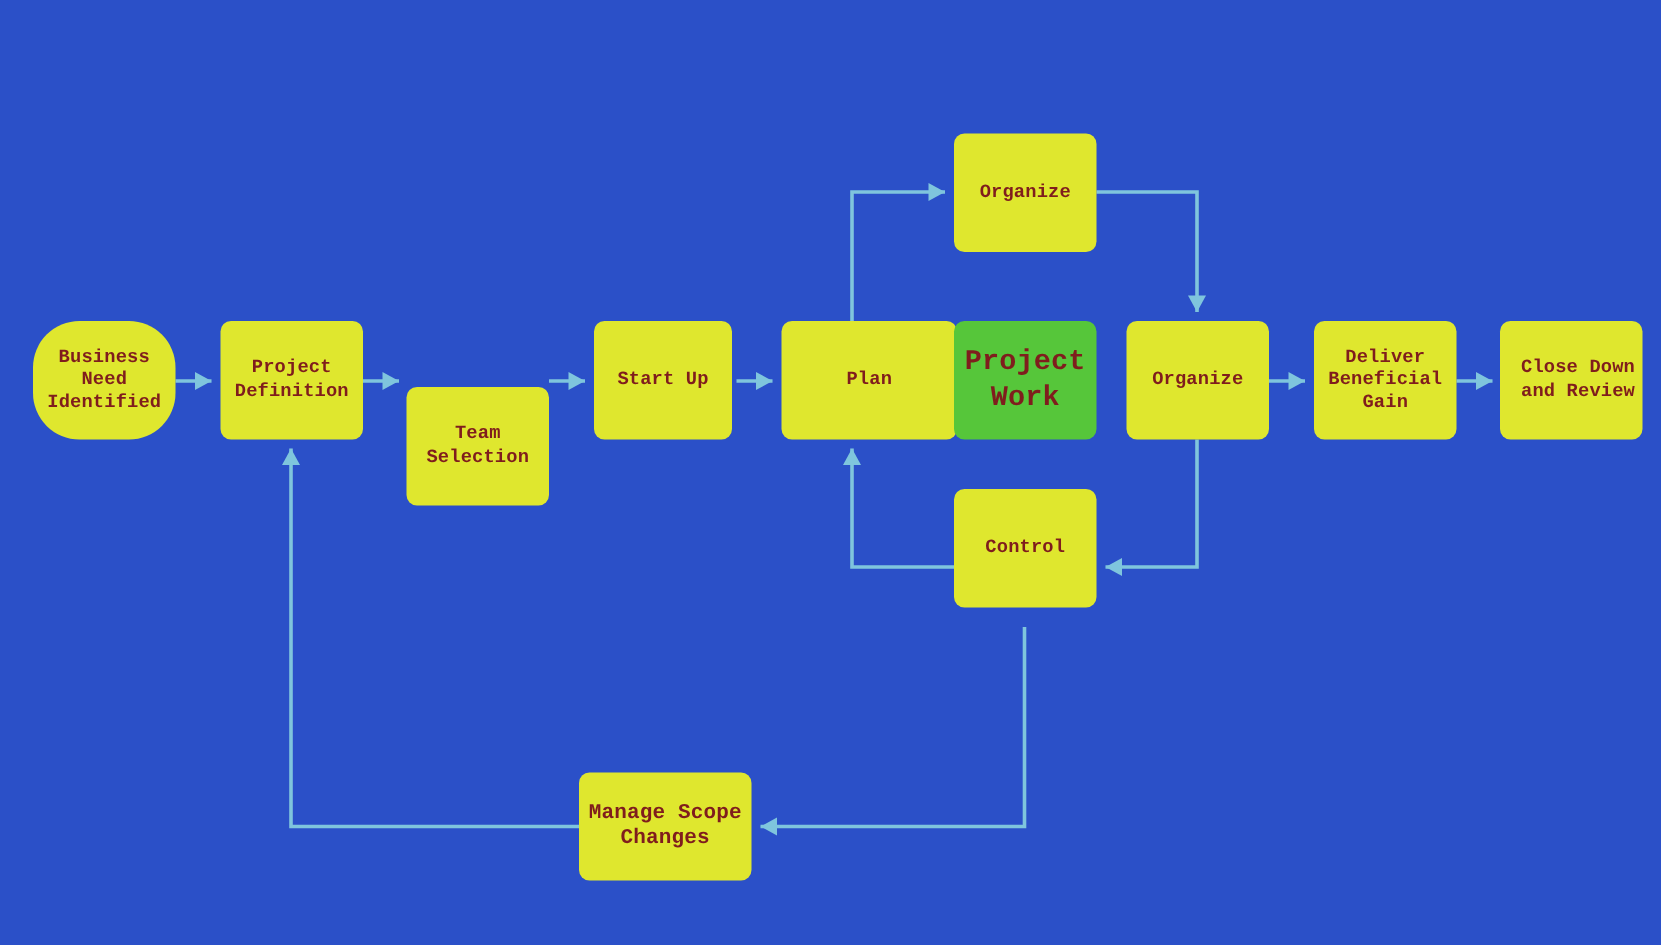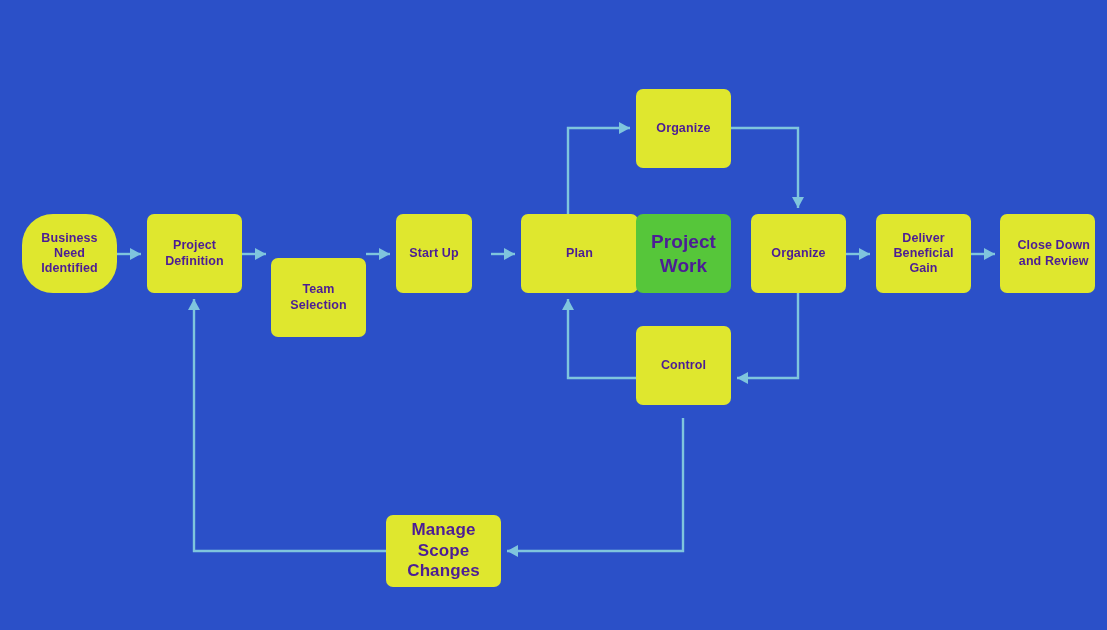--- a/index.html
+++ b/index.html
@@ -22,31 +22,32 @@
     height: 630px;
   }
   .node {
     position: absolute;
     box-sizing: border-box;
     border-radius: 7px;
     display: flex;
     align-items: center;
     justify-content: center;
     text-align: center;
-    color: #4c1d95;
+    color: #7f1d1d;
     font-weight: bold;
     line-height: 1.22;
     letter-spacing: 0.1px;
     z-index: 2;
+    font-family: Liberation Mono, monospace;
   }
   .node.yellow { background: #dfe72e; }
   .node.green  { background: #56c63a; }
   .node .label { display: block; padding: 0 5px; }
   .sz-sm { font-size: 12.5px; }
-  .sz-md { font-size: 17px; }
+  .sz-md { font-size: 14px; }
   .sz-lg { font-size: 19px; }
 </style>
 </head>
 <body>
 
 <div id="canvas">
   <svg id="edges" viewBox="0 0 1107 630">
       <g>
         <path d="M117,254 L141,254" fill="none" stroke="#7fc5dd" stroke-width="2.4" stroke-linecap="butt" stroke-linejoin="miter"></path>
         <polygon points="141,254 130,248 130,260" fill="#7fc5dd"></polygon>
@@ -99,21 +100,21 @@
   <div id="nodes">
       <div class="node yellow sz-sm" style="left: 22px; top: 214px; width: 95px; height: 79px; border-radius: 31px;">
         <span class="label">Business<br>Need<br>Identified</span>
       </div>
       <div class="node yellow sz-sm" style="left: 147px; top: 214px; width: 95px; height: 79px;">
         <span class="label">Project<br>Definition</span>
       </div>
       <div class="node yellow sz-sm" style="left: 271px; top: 214px; width: 95px; height: 79px; margin-top: 44px;">
         <span class="label">Team<br>Selection</span>
       </div>
-      <div class="node yellow sz-sm" style="left: 396px; top: 214px; width: 76px; height: 79px;">
+      <div class="node yellow sz-sm" style="left: 396px; top: 214px; width: 92px; height: 79px;">
         <span class="label">Start Up</span>
       </div>
       <div class="node yellow sz-sm" style="left: 521px; top: 214px; width: 117px; height: 79px;">
         <span class="label">Plan</span>
       </div>
       <div class="node green sz-lg" style="left: 636px; top: 214px; width: 95px; height: 79px;">
         <span class="label">Project<br>Work</span>
       </div>
       <div class="node yellow sz-sm" style="left: 751px; top: 214px; width: 95px; height: 79px;">
         <span class="label">Organize</span>

